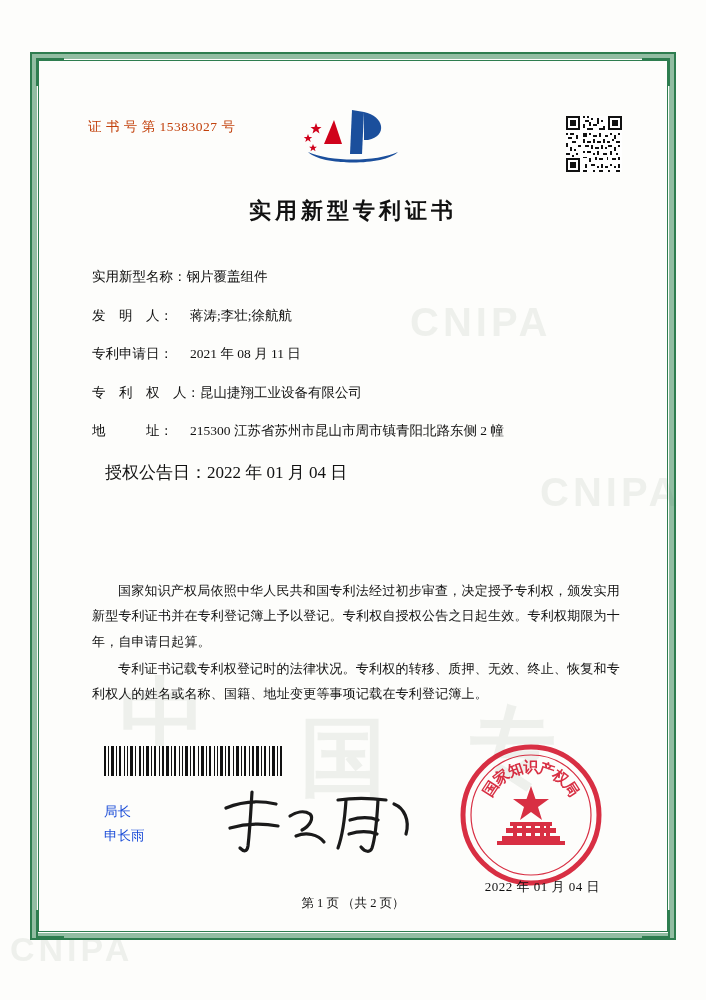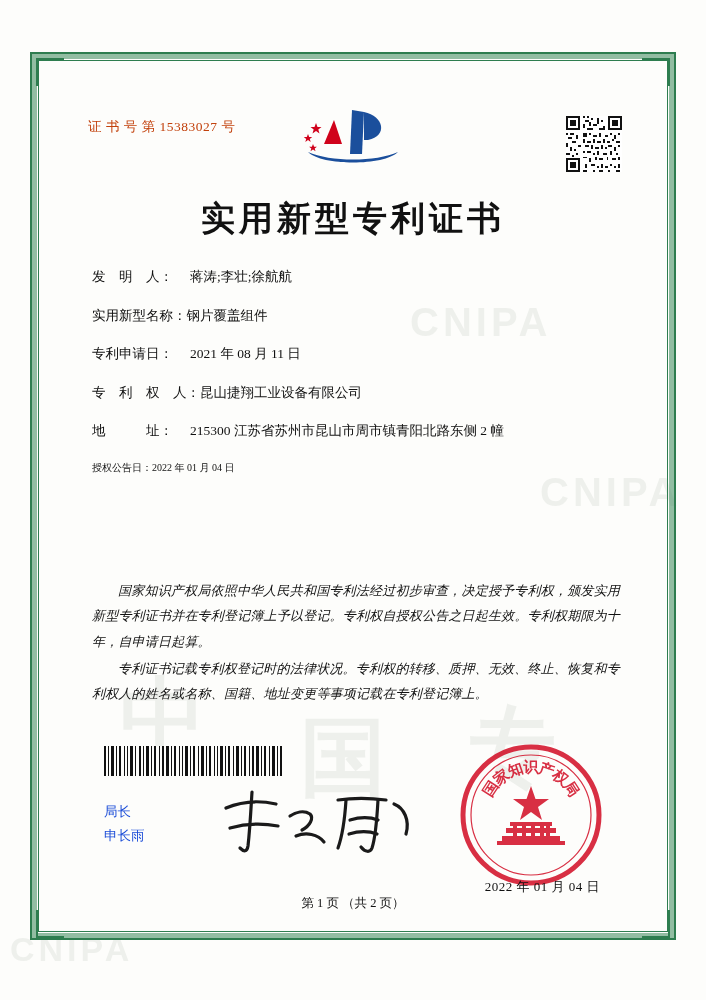--- a/index.html
+++ b/index.html
@@ -111,21 +111,21 @@
     transform: translateX(-50%);
     top: 28px;
     width: 126px; height: 70px;
   }
 
   .doc-title {
     position: absolute;
     left: 0; right: 0;
     top: 118px;
     text-align: center;
-    font-size: 34px;
+    font-size: 22px;
     font-weight: bold;
     letter-spacing: 4px;
     color: #111;
     font-family: Liberation Sans, sans-serif;
   }
 
   .fields {
     position: absolute;
     left: 34px; top: 190px;
     width: 530px;
@@ -143,34 +143,34 @@
     flex: 0 0 auto;
   }
   .flabel.w1 { width: 98px; }
   .fvalue {
     flex: 1 1 auto;
   }
 
   .grant-row {
     display: flex;
     align-items: baseline;
-    font-size: 10px;
+    font-size: 17px;
+    text-align: center;
   }
   .grant-row .g1 { width: 268px; }
   .grant-row .g2 { flex: 1; }
 
   .para {
     font-size: 13px;
     line-height: 1.95;
     text-align: justify;
     text-indent: 2em;
     margin: 0 0 0 0;
     color: #111;
     letter-spacing: 0.2px;
-    font-style: italic;
   }
   .para.p2 { margin-top: 2px; }
 
   .paras {
     position: absolute;
     left: 34px;
     top: 500px;
     width: 528px;
   }
 
@@ -365,26 +365,26 @@
           <polygon points="18,28 19.2,31 22.2,31 19.8,32.9 20.7,36 18,34.1 15.3,36 16.2,32.9 13.8,31 16.8,31"></polygon>
           <polygon points="23,38 24.1,40.7 26.9,40.7 24.7,42.4 25.5,45.2 23,43.5 20.5,45.2 21.3,42.4 19.1,40.7 21.9,40.7"></polygon>
         </g>
       </svg>
     </div>
 
     <div class="doc-title">实用新型专利证书</div>
 
     <div class="fields">
       <div class="frow">
+        <div class="flabel">实用新型名称：</div>
+        <div class="fvalue">钢片覆盖组件</div>
+      </div>
+      <div class="frow">
         <div class="flabel w1">发　明　人：</div>
         <div class="fvalue">蒋涛;李壮;徐航航</div>
-      </div>
-      <div class="frow">
-        <div class="flabel">实用新型名称：</div>
-        <div class="fvalue">钢片覆盖组件</div>
       </div>
       <div class="frow">
         <div class="flabel w1">专利申请日：</div>
         <div class="fvalue">2021 年 08 月 11 日</div>
       </div>
       <div class="frow">
         <div class="flabel">专　利　权　人：</div>
         <div class="fvalue">昆山捷翔工业设备有限公司</div>
       </div>
       <div class="frow">

